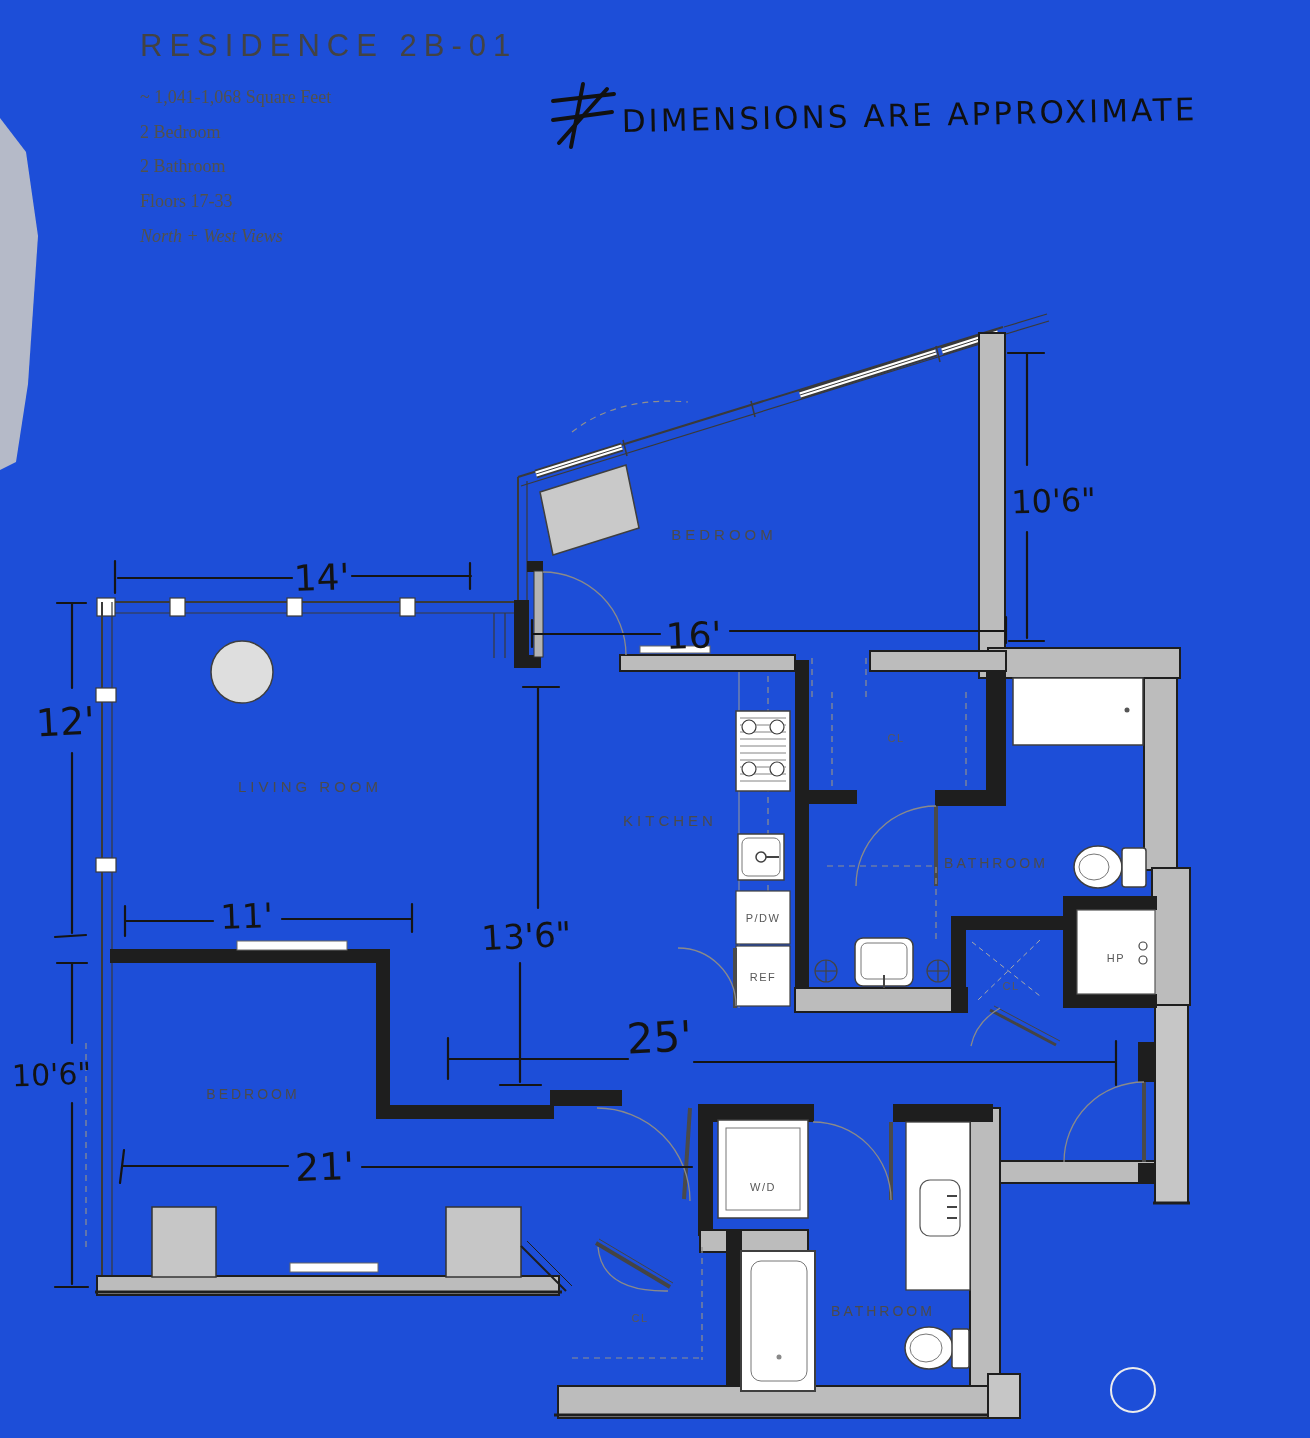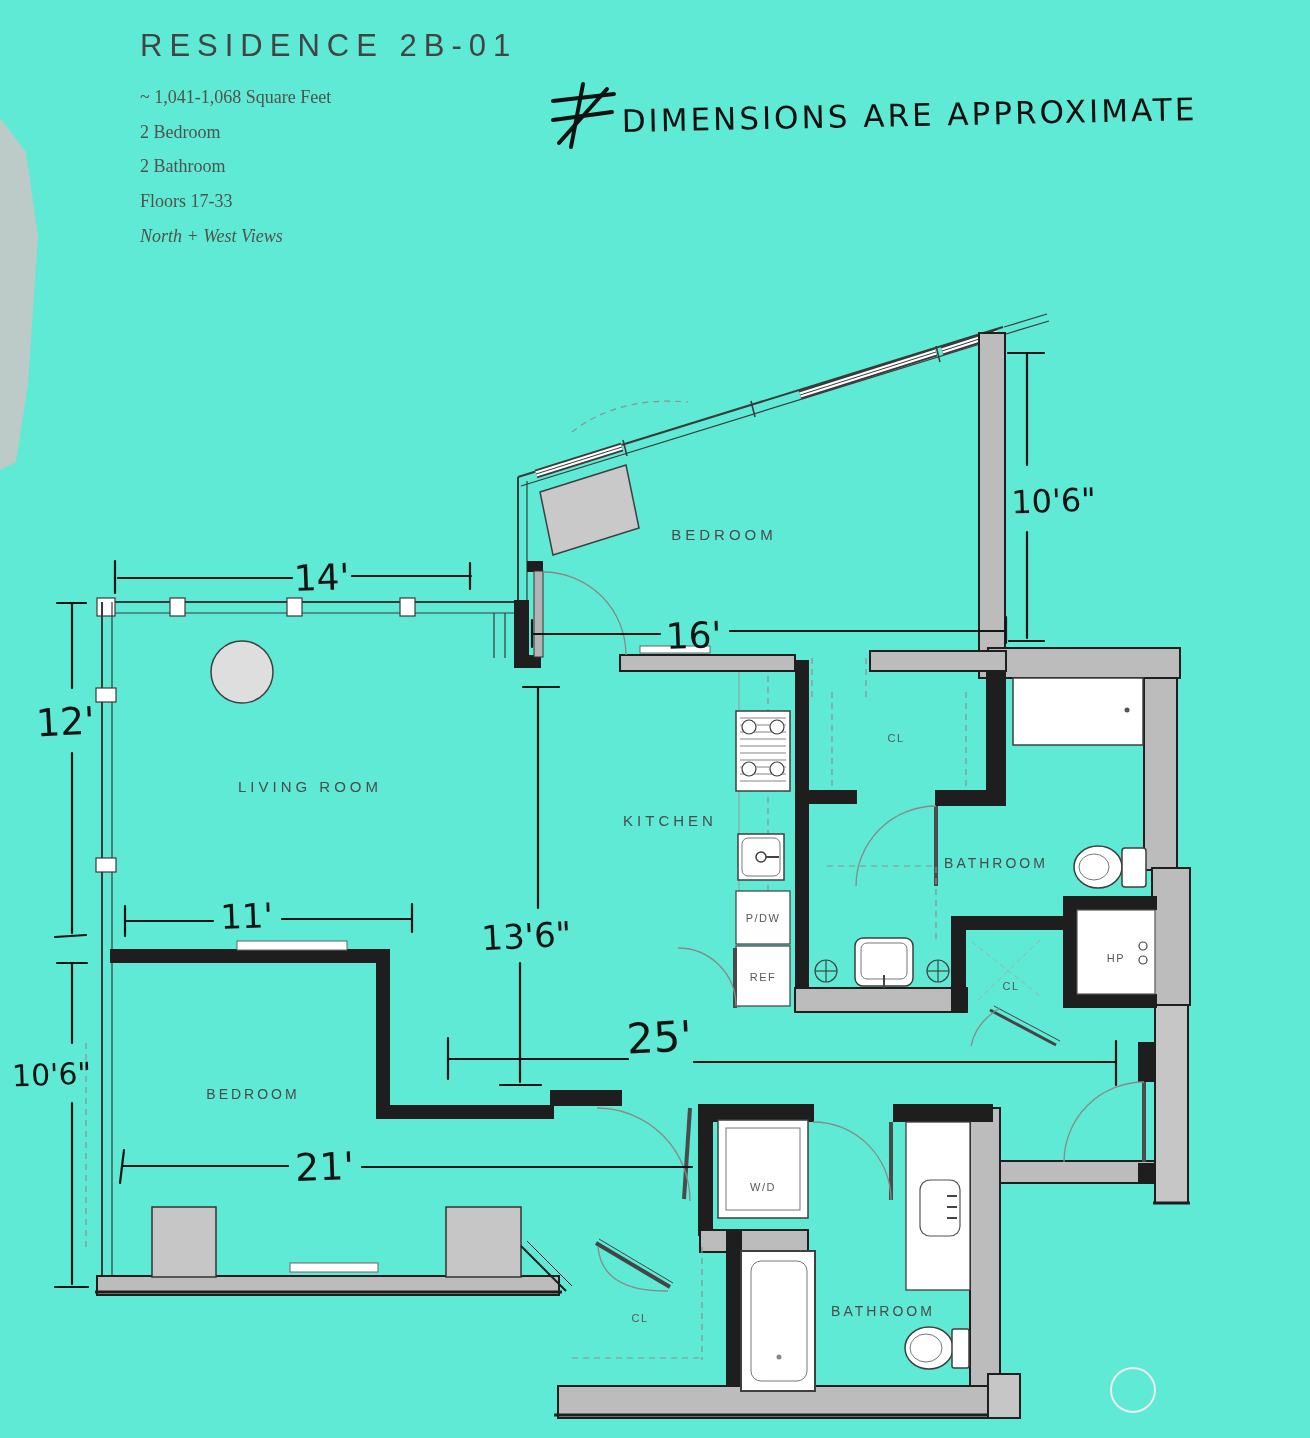--- a/index.html
+++ b/index.html
@@ -1,16 +1,16 @@
 <!DOCTYPE html>
 <html><head>
 <meta charset="utf-8">
 <style>
   html,body{margin:0;padding:0;background:#ffffff}
-  #page{position:relative;width:1310px;height:1438px;background:#5eead4;overflow:hidden;
+  #page{position:relative;width:1310px;height:1438px;background:#1d4ed8;overflow:hidden;
         font-family:"Liberation Sans",sans-serif}
   svg{position:absolute;left:0;top:0}
   svg text{font-family:"Liberation Sans",sans-serif}
   .title{font-size:31px;letter-spacing:7px;fill:#434343}
   .spec{font-family:"Liberation Serif",serif;font-size:18px;fill:#52524c}
   .spec-i{font-style:italic}
   .room{font-size:15px;letter-spacing:4px;fill:#4b4b4b}
   .room-s{font-size:14px;letter-spacing:3px;fill:#4b4b4b}
   .small{font-size:11px;letter-spacing:1.5px;fill:#585858}
   .hand{font-family:"DejaVu Sans",sans-serif;fill:#131313}

